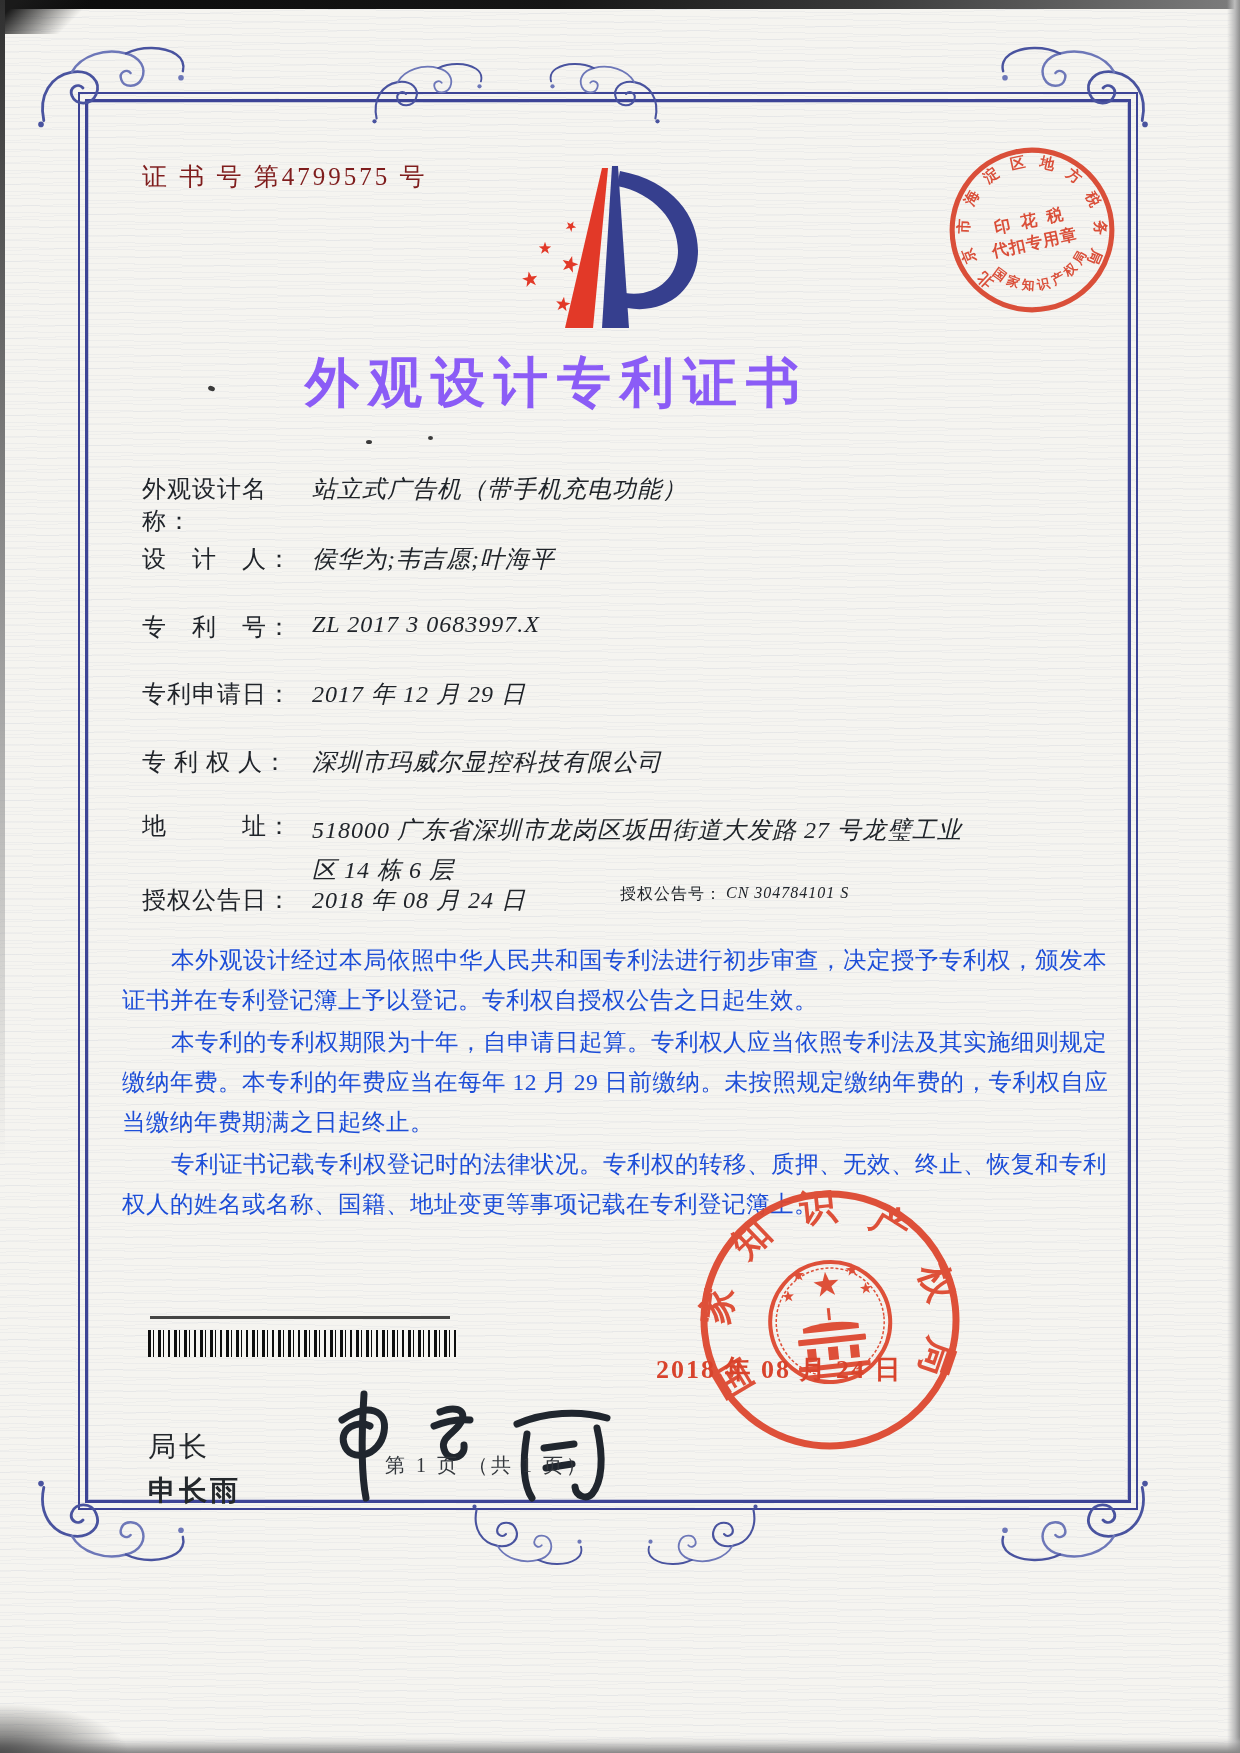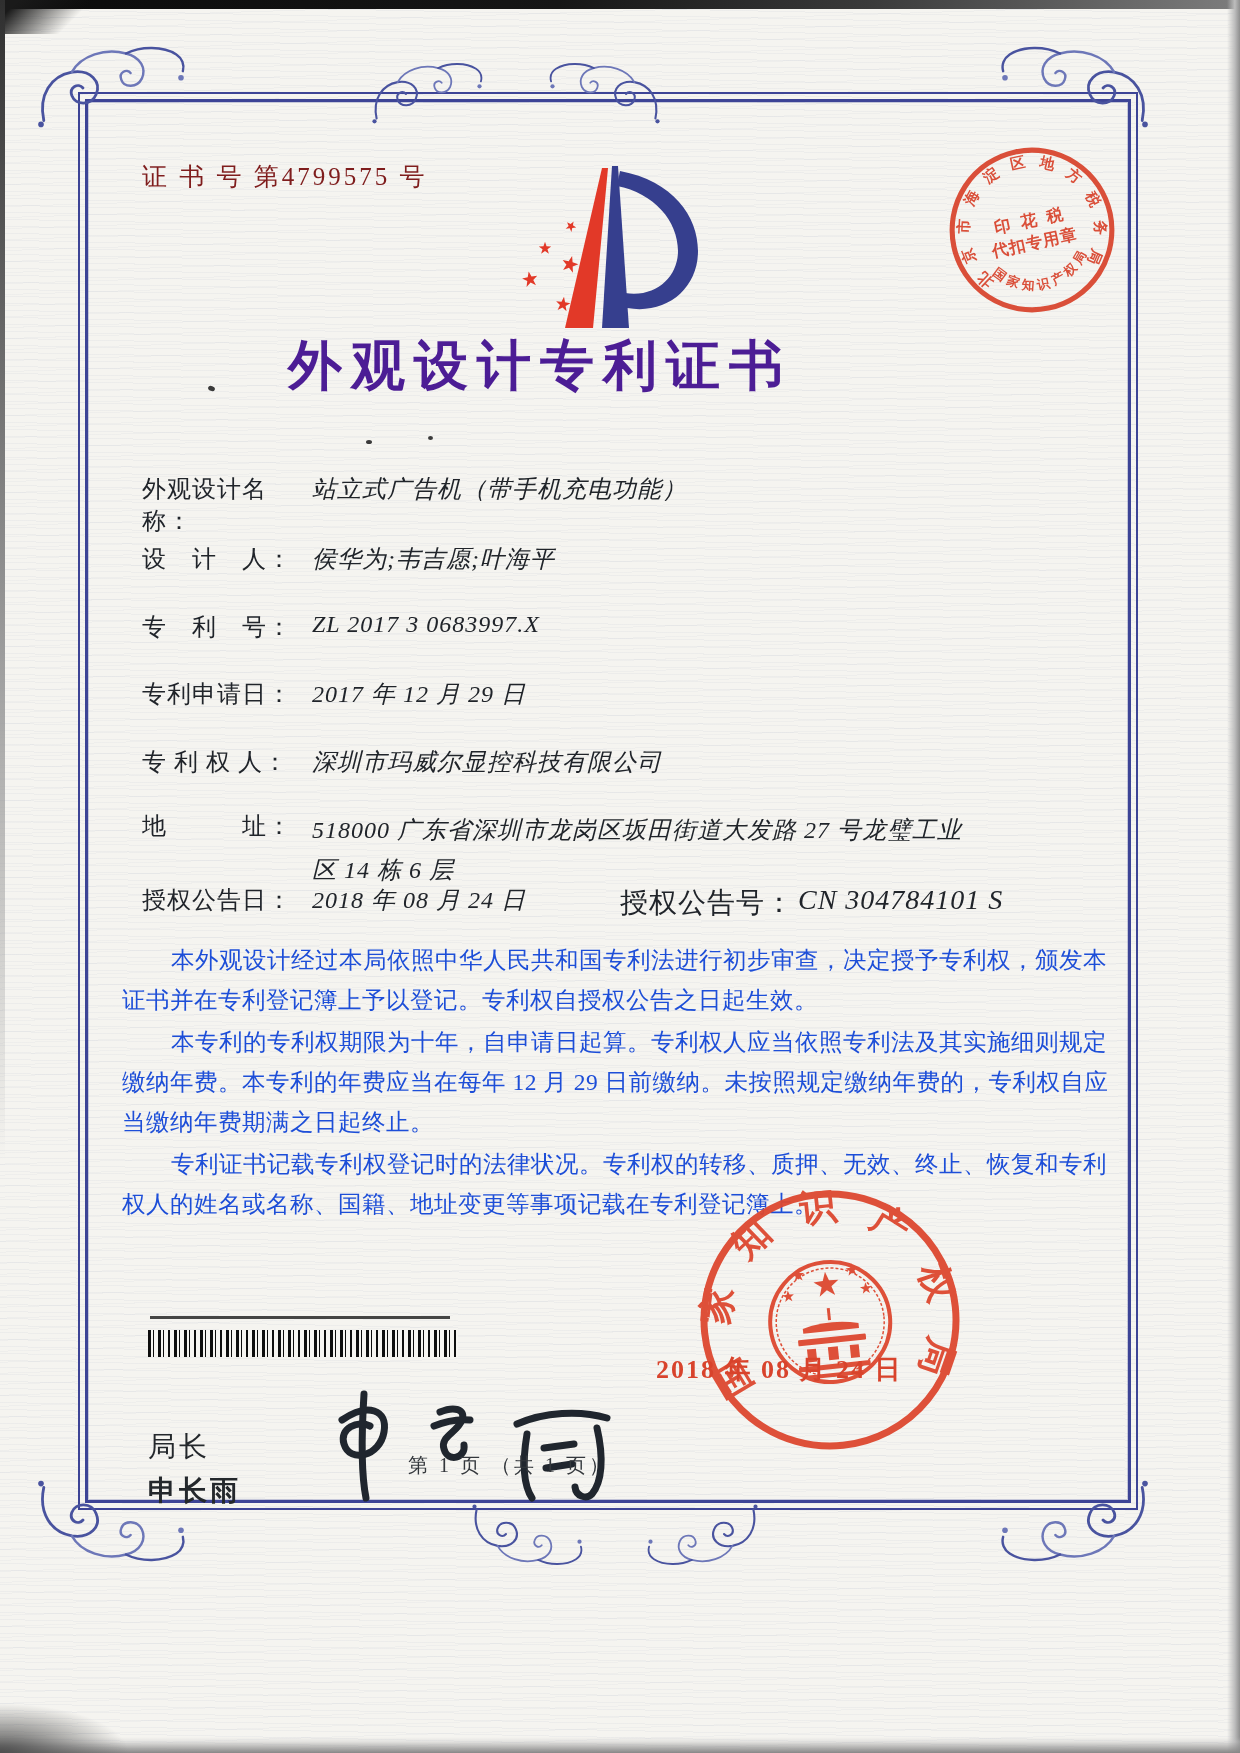--- a/index.html
+++ b/index.html
@@ -40,48 +40,48 @@
   .fl-tc2{left:530px;top:52px;transform:scaleX(-1) scale(.75);}
   .fl-tr{left:1000px;top:46px;transform:scaleX(-1);}
   .fl-bl{left:36px;top:1478px;transform:scaleY(-1);}
   .fl-bc1{left:452px;top:1492px;transform:scaleY(-1) scale(.75);}
   .fl-bc2{left:628px;top:1492px;transform:scale(-1,-1) scale(.75);}
   .fl-br{left:1000px;top:1478px;transform:scale(-1,-1);}
 
   .cert-no{position:absolute;left:142px;top:160px;font-size:25px;letter-spacing:3px;color:#7f1d1d;}
   .tax-seal{position:absolute;left:946px;top:144px;width:172px;height:172px;transform:rotate(-12deg);opacity:.93;}
   .logo{position:absolute;left:505px;top:156px;width:210px;height:180px;}
-  .title{position:absolute;left:100px;top:330px;width:880px;margin:0;text-align:center;
-    font-size:54px;font-weight:700;letter-spacing:9px;color:#4c1d95;}
+  .title{position:absolute;left:100px;top:330px;width:880px;margin:17px;text-align:center;
+    font-size:54px;font-weight:700;letter-spacing:9px;color:#8b5cf6;}
 
   .row{position:absolute;left:142px;display:flex;font-size:24px;}
   .lab{flex:none;width:170px;letter-spacing:1px;}
   .val{letter-spacing:1px;font-style:italic;}
   .r0{top:473px}.r1{top:543px}.r2{top:611px}.r3{top:678px}.r4{top:746px}
   .r5{top:810px}.r5 .val{width:672px;line-height:40px;}
   .r6{top:884px}
-  .r7{position:absolute;left:620px;top:884px;display:flex;font-size:28px;}
+  .r7{position:absolute;left:620px;top:884px;display:flex;font-size:16px;}
   .r7 .lab{width:auto;margin-right:4px;}
 
   .paras{position:absolute;left:122px;top:940px;width:1004px;font-size:23.5px;line-height:40px;
     letter-spacing:.5px;color:#1d4ed8;}
   .paras p{margin:0 0 2px 0;text-indent:49px;}
 
   .barline{position:absolute;left:150px;top:1316px;width:300px;height:3px;background:#262626;opacity:.85;}
   .barcode{position:absolute;left:148px;top:1330px;width:310px;height:27px;
     background:repeating-linear-gradient(90deg,#0e0e0e 0 3px,#f6f5f1 3px 5px,#0e0e0e 5px 6px,#f6f5f1 6px 10px,#0e0e0e 10px 13px,#f6f5f1 13px 15px,#0e0e0e 15px 16px,#f6f5f1 16px 20px,#0e0e0e 20px 22px,#f6f5f1 22px 26px);}
   .signer-title{position:absolute;left:148px;top:1428px;font-family:"Liberation Sans","DejaVu Sans",sans-serif;
     font-size:28px;letter-spacing:3px;color:#24282c;}
   .signer-name{position:absolute;left:148px;top:1472px;font-family:"Liberation Sans","DejaVu Sans",sans-serif;
     font-size:28px;letter-spacing:3px;color:#24282c;font-weight:600;}
   .signature{position:absolute;left:312px;top:1386px;width:330px;height:124px;}
 
   .big-seal{position:absolute;left:690px;top:1180px;width:280px;height:280px;transform:rotate(-6deg);opacity:.95;}
   .seal-date{position:absolute;left:656px;top:1352px;font-size:26px;color:#d8432c;letter-spacing:2px;font-weight:600;}
-  .footer{position:absolute;left:140px;top:1452px;width:740px;text-align:center;font-size:20px;
+  .footer{position:absolute;left:117px;top:1452px;width:740px;text-align:center;font-size:20px;
     letter-spacing:3px;color:#33373c;}
 </style>
 </head>
 <body>
 
 <svg width="0" height="0" style="position:absolute" aria-hidden="true">
   <defs>
     <symbol id="st" viewBox="0 0 100 100">
       <polygon points="50,2 62,36 98,38 69,60 80,95 50,73 20,95 31,60 2,38 38,36"></polygon>
     </symbol>

